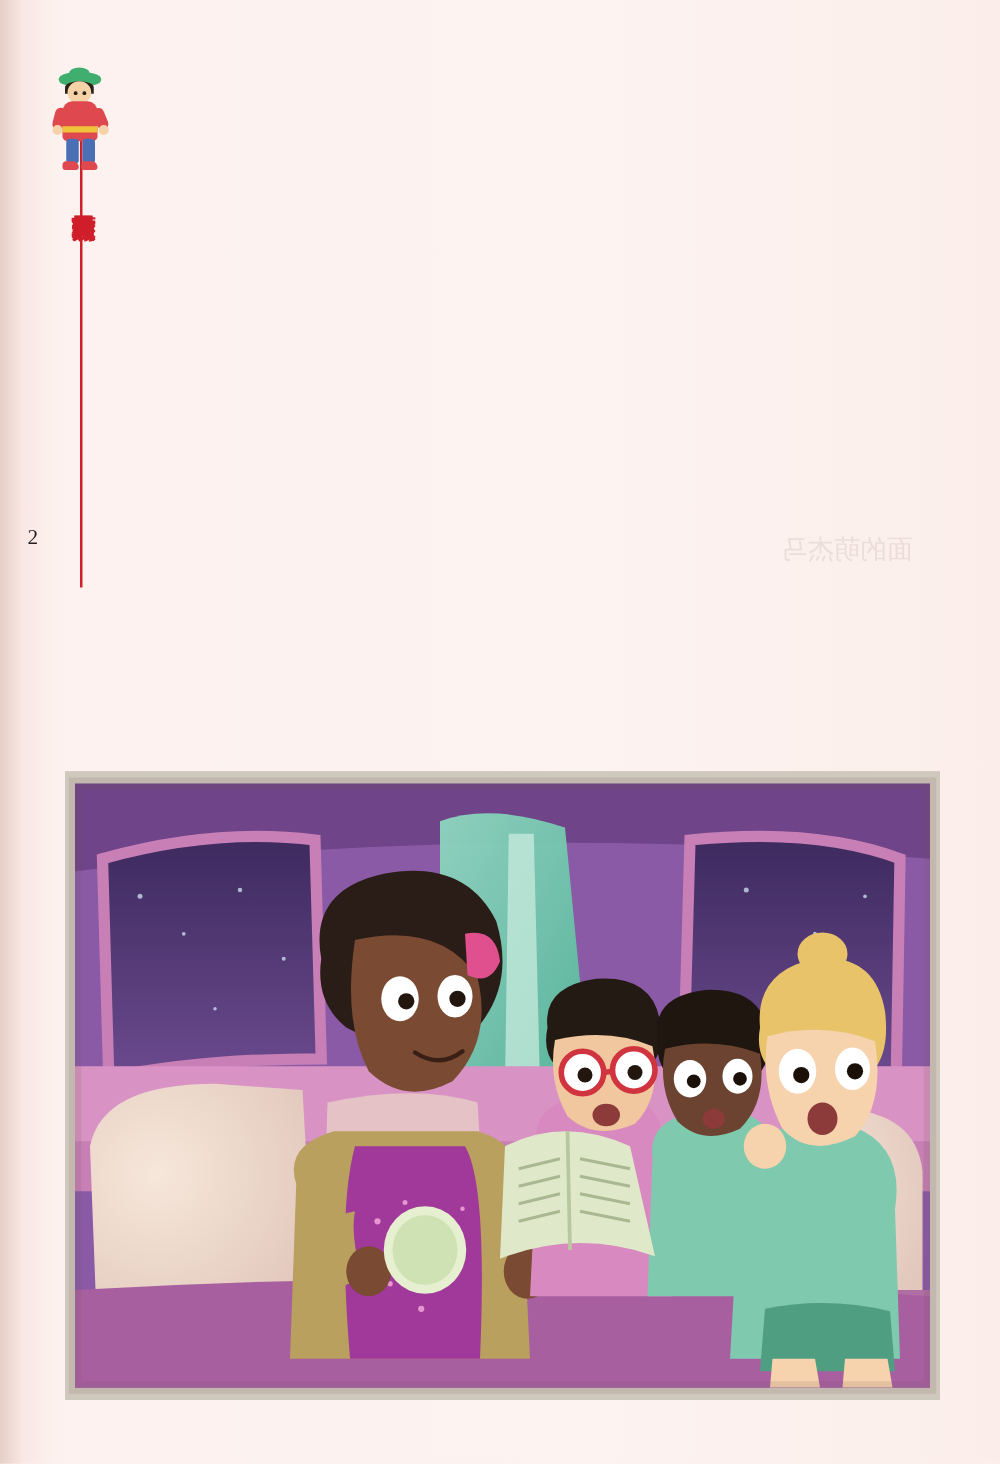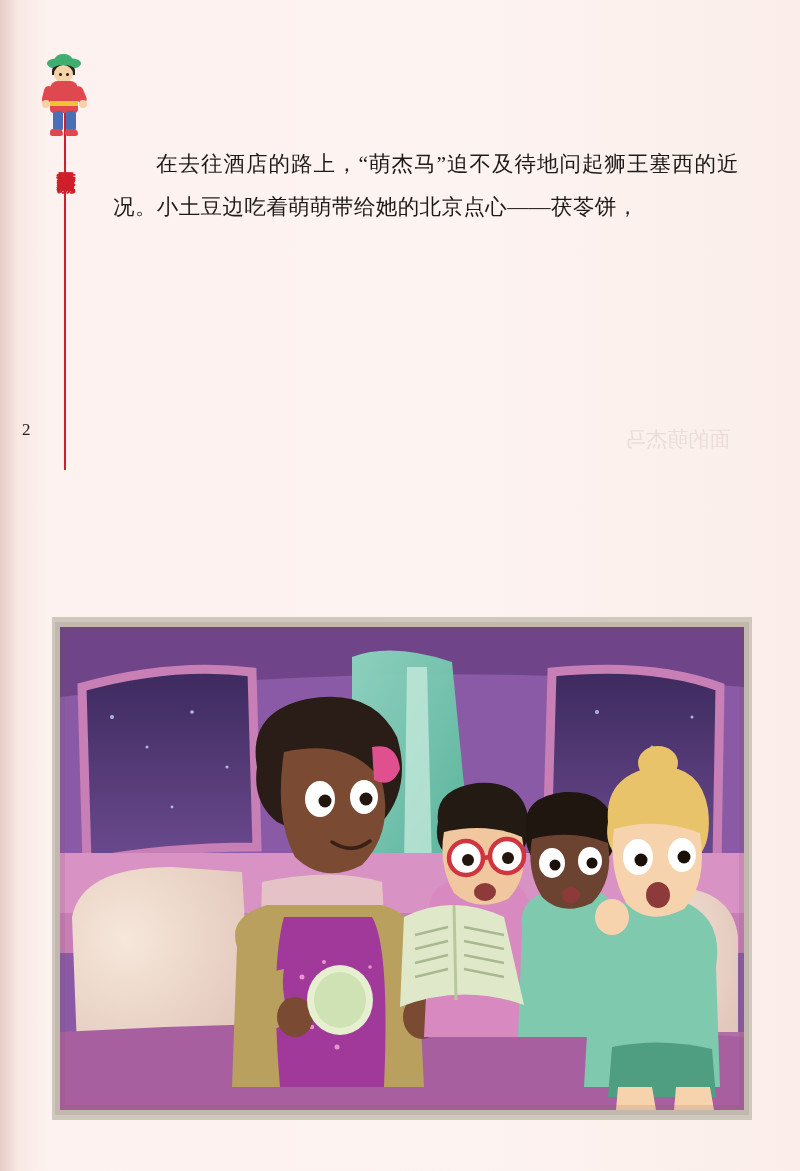--- a/index.html
+++ b/index.html
@@ -223,21 +223,20 @@
     </div>
 
     <div class="series-title">萌杰马环球大冒险</div>
 
     <div class="page-number">2</div>
   </div>
 
   <div class="bleed">面的萌杰马</div>
 
   <div class="body-text">
-    <p class="indent">在去往酒店的路上，“萌杰马”迫不及待地问起狮王塞西的近况。小土豆边吃着萌萌带给她的北京点心——茯苓饼，</p>
   </div>
 
   <div class="illustration">
     <svg class="illus-inner" viewBox="0 0 700 503" preserveAspectRatio="none">
       <defs>
         <linearGradient id="skyGrad" x1="0" y1="0" x2="0" y2="1">
           <stop offset="0%" stop-color="#7b4f99"></stop>
           <stop offset="100%" stop-color="#a36fb8"></stop>
         </linearGradient>
         <linearGradient id="winGrad" x1="0" y1="0" x2="0" y2="1">

